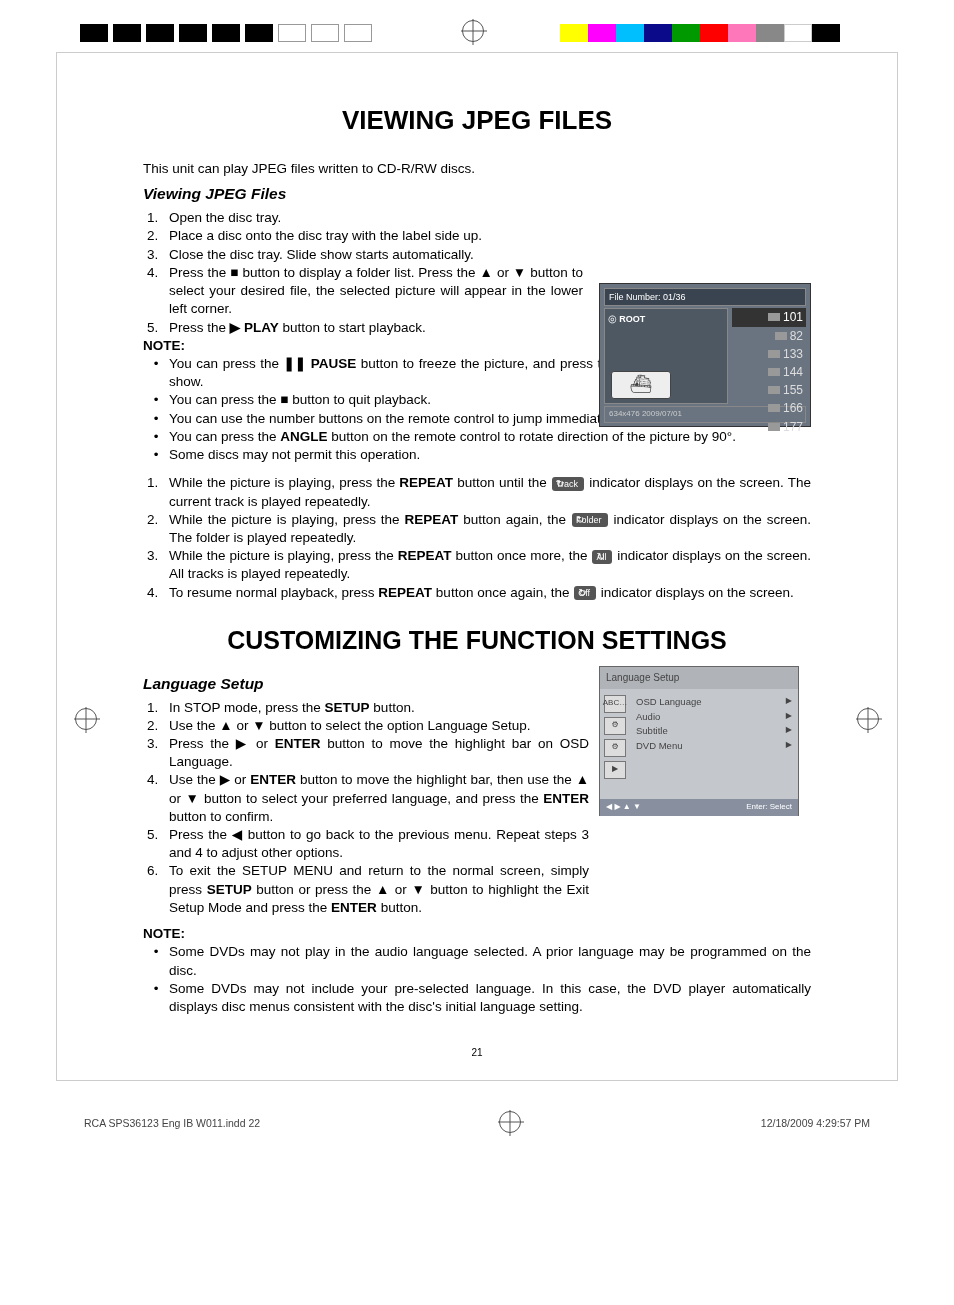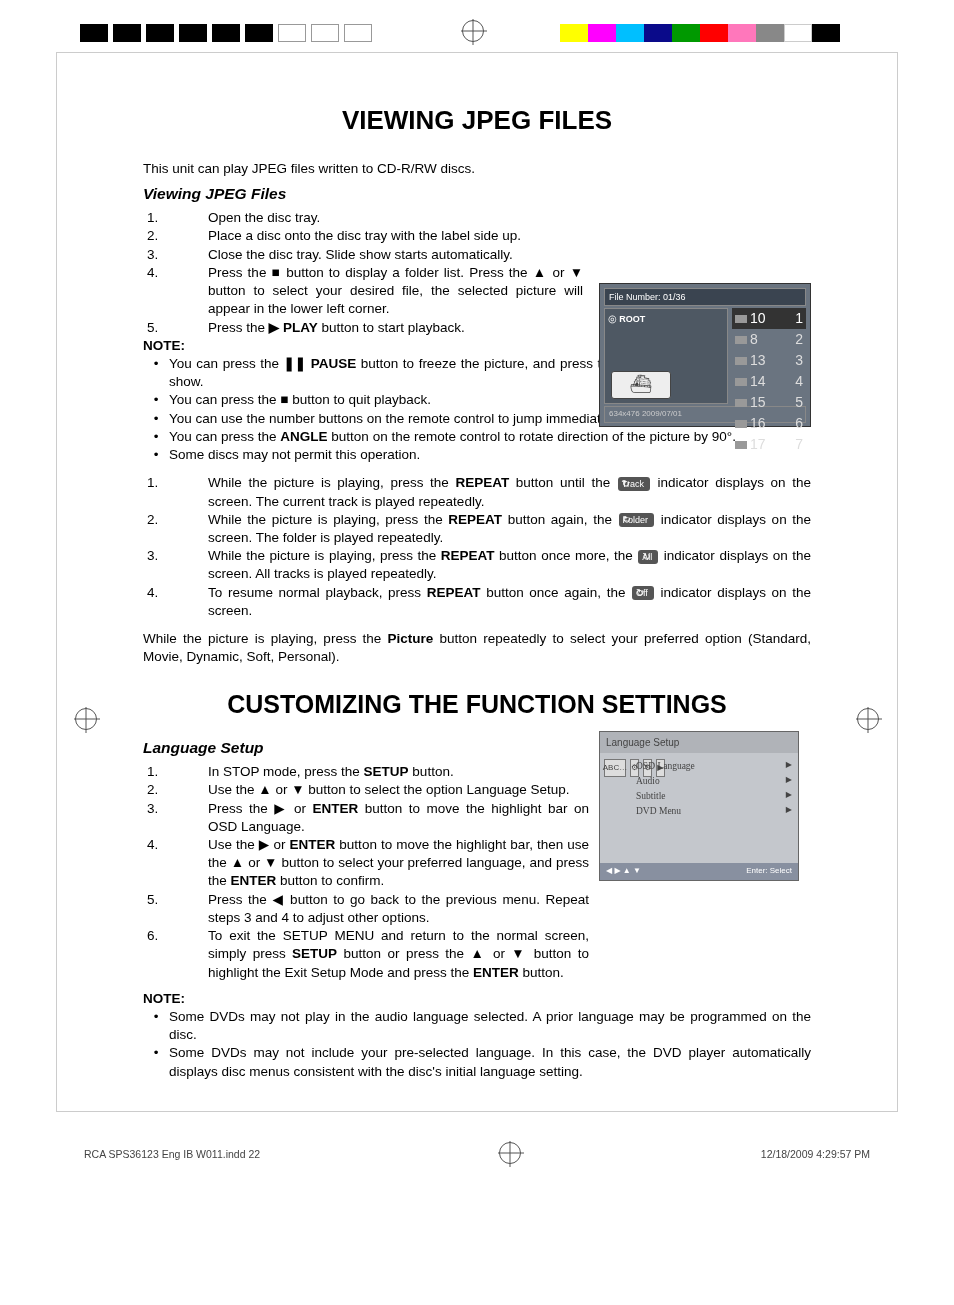--- a/index.html
+++ b/index.html
@@ -24,55 +24,55 @@
   .crosshair::after  { top:50%; left:-2px; height:1px; width:26px; transform:translateY(-50%); }
   .side-reg { position: absolute; }
   .side-left { left: 18px; top: 653px; }
   .side-right { right: 18px; top: 653px; }
   .content { padding: 44px 86px 20px 86px; position: relative; }
   h1.main-title { text-align: center; font-size: 26px; font-weight: bold; margin: 4px 0 22px 0; }
   p.intro { margin-bottom: 6px; }
   .subhead { font-weight: bold; font-style: italic; font-size: 15.5px; margin: 6px 0 4px 0; }
   .step-row { display:flex; }
   .step-num { width: 26px; flex-shrink:0; padding-left:4px; }
-  .step-text { flex:1; text-align: justify; margin-left: 39px; }
+  .step-text { flex:1; text-align: justify; }
   .step4 .step-text { padding-right: 228px; }
   .step3half .step-text { padding-right: 228px; }
   .note-label { font-weight: bold; }
   .bullet-row { display:flex; }
   .bullet-dot { width: 26px; text-align:center; flex-shrink:0; }
   .bullet-text { flex:1; text-align: justify; }
   .justify { text-align: justify; }
   .screenshot-box {
     position: absolute;
     background: #6a7480;
     border: 1px solid #333;
   }
   .screenshot1 { top: 99px; right: 0; width: 212px; height: 144px; font-size: 9px; color: #fff; padding: 4px; }
   .s1-header { background: #3a4450; padding: 2px 4px; font-size: 9px; border:1px solid #888; margin-bottom:2px; }
   .s1-body { display: flex; height: 96px; gap: 4px; }
   .s1-left { flex: 1; background: #4e5863; border:1px solid #888; padding: 3px; position:relative; }
   .s1-ship { position:absolute; bottom: 4px; left: 6px; width: 60px; height: 28px; background:#eee; border:1px solid #444; border-radius:3px; font-size:18px; text-align:center; line-height:24px; color:#444;}
   .s1-list { width: 74px; }
-  .s1-list div { display:flex; justify-content:space-between; font-size:14px; padding:1px 3px; color:#ddd; }
+  .s1-list div { display:flex; justify-content:flex-end; font-size:12px; padding:1px 3px; color:#ddd; }
   .s1-list div.sel { background:#333; color:#fff; }
   .s1-list .picicon { width:12px; height:8px; background:#999; display:inline-block; margin-right:3px; }
   .s1-footer { font-size:8px; color:#ccc; padding:2px 4px; border:1px solid #888; margin-top:2px; }
   .screenshot2 {
     position:absolute;
     bottom: 200px; right: 12px;
     width: 200px; height: 150px;
     background:#c4c7cc; border:1px solid #666;
     font-size:9.5px; color:#444;
   }
   .s2-title { background:#b0b3b8; padding:4px 6px; font-size:10px; }
   .s2-body { display:flex; height: 110px; }
-  .s2-side { width: 30px; display:flex; flex-direction:row; gap:4px; padding:6px 4px; }
+  .s2-side { width: 30px; display:flex; flex-direction:column; gap:4px; padding:6px 4px; }
   .s2-side span { width:22px; height:18px; border:1px solid #777; background:#ddd; display:flex; align-items:center; justify-content:center; font-size:8px; }
-  .s2-opts { flex:1; padding:6px;font-family:Liberation Serif, serif; }
+  .s2-opts { flex:1; padding:6px; }
   .s2-opt { display:flex; justify-content:space-between; padding:1px 0; }
   .s2-tri { font-size:8px; }
   .s2-foot { background:#8890a0; color:#fff; font-size:8px; padding:3px 6px; display:flex; justify-content:space-between; }
   .indicator {
     display:inline-block; background:#555; color:#fff;
     border-radius:3px; font-size:9px; padding:1px 6px 1px 4px;
     position:relative; vertical-align:middle; margin:0 1px;
   }
   .indicator::before {
     content:"↻"; position:absolute; left:4px; top:0; font-size:10px;
@@ -228,21 +228,20 @@
             <div class="step-num">3.</div>
             <div class="step-text"><span>While the picture is playing, press the </span><b>REPEAT</b><span> button once more, the </span><span class="indicator">All</span><span> indicator displays on the screen. All tracks is played repeatedly.</span></div>
           </div>
       <div class="step-row">
             <div class="step-num">4.</div>
             <div class="step-text"><span>To resume normal playback, press </span><b>REPEAT</b><span> button once again, the </span><span class="indicator">Off</span><span> indicator displays on the screen.</span></div>
           </div>
     </div>
 
     <div class="section-block">
-      <p class="justify"><span>While the picture is playing, press the </span><b>Picture</b><span> button repeatedly to select your preferred option (Standard, Movie, Dynamic, Soft, Personal).</span></p>
     </div>
 
     <h1 class="second-title">CUSTOMIZING THE FUNCTION SETTINGS</h1>
 
     <div class="section-block">
       <div class="subhead">Language Setup</div>
 
       <div class="screenshot2">
         <div class="s2-title">Language Setup</div>
         <div class="s2-body">
@@ -306,20 +305,21 @@
       <div class="bullet-row">
             <div class="bullet-dot">•</div>
             <div class="bullet-text">Some DVDs may not play in the audio language selected. A prior language may be programmed on the disc.</div>
           </div>
       <div class="bullet-row">
             <div class="bullet-dot">•</div>
             <div class="bullet-text">Some DVDs may not include your pre-selected language. In this case, the DVD player automatically displays disc menus consistent with the disc's initial language setting.</div>
           </div>
     </div>
 
+    <div class="page-num">21</div>
   </div>
   </div>
 
   <div class="footer">
     <span>RCA SPS36123 Eng IB W011.indd   22</span>
     <span><span class="crosshair"></span></span>
     <span>12/18/2009   4:29:57 PM</span>
   </div>
 </div>
 

